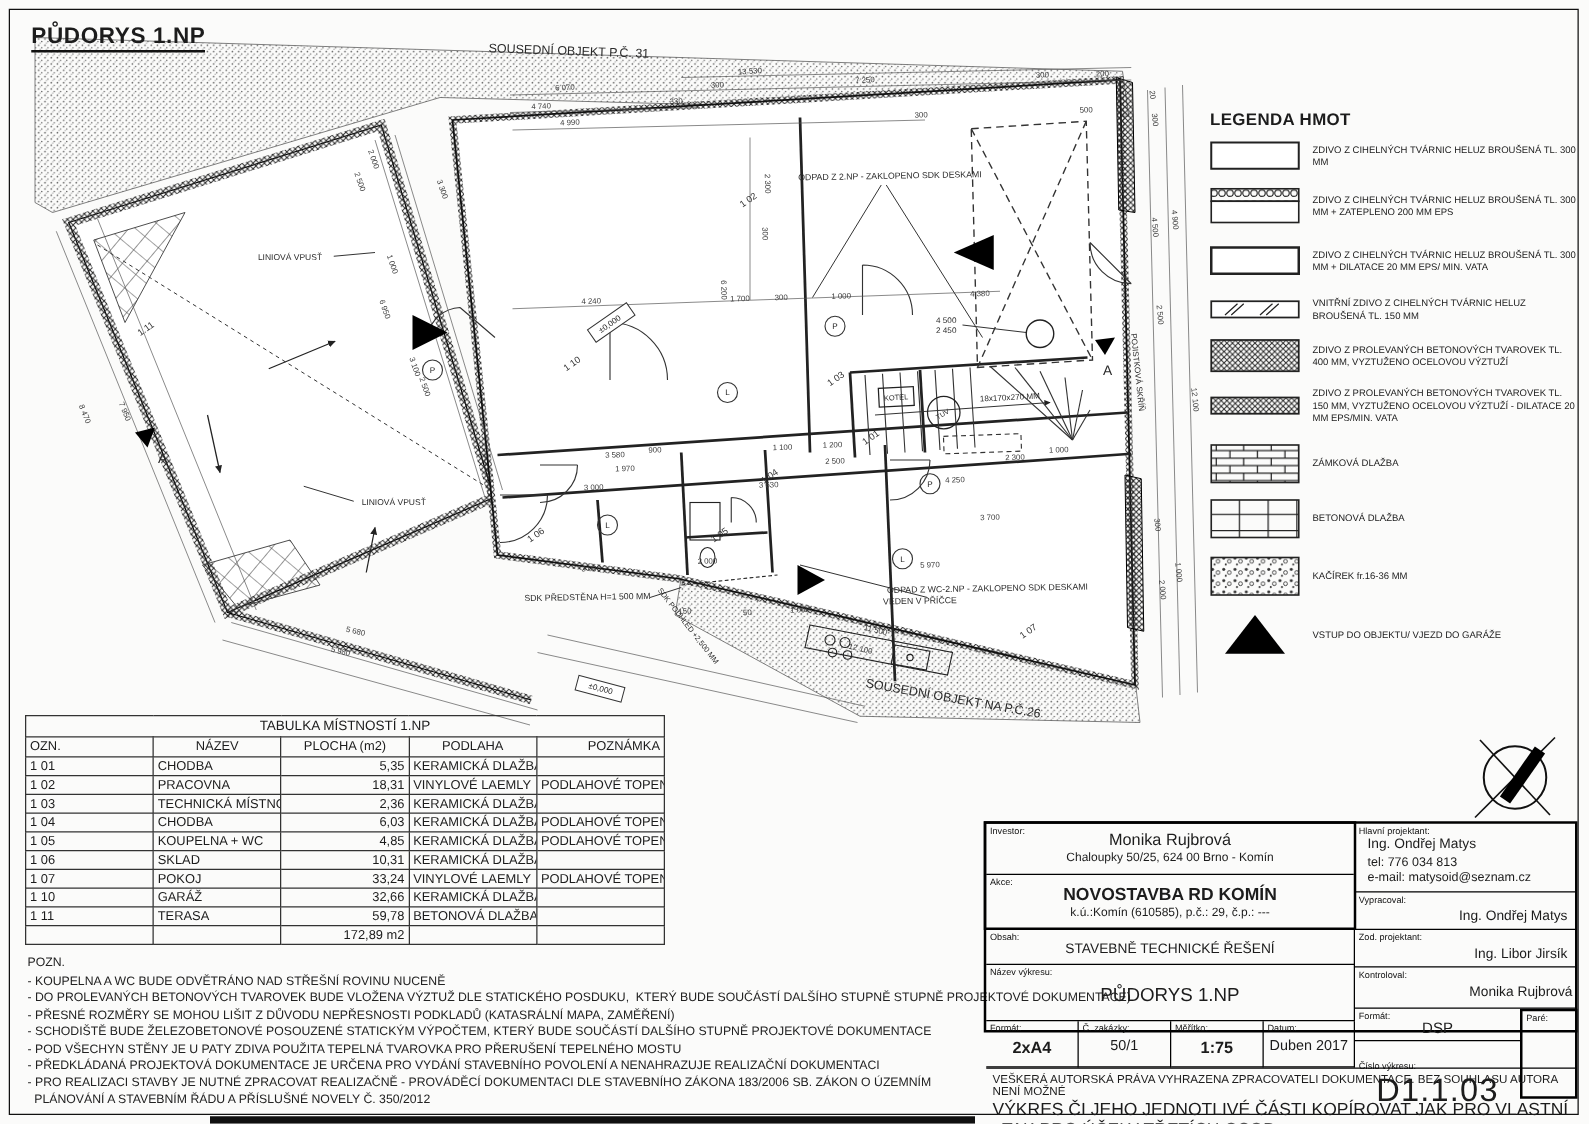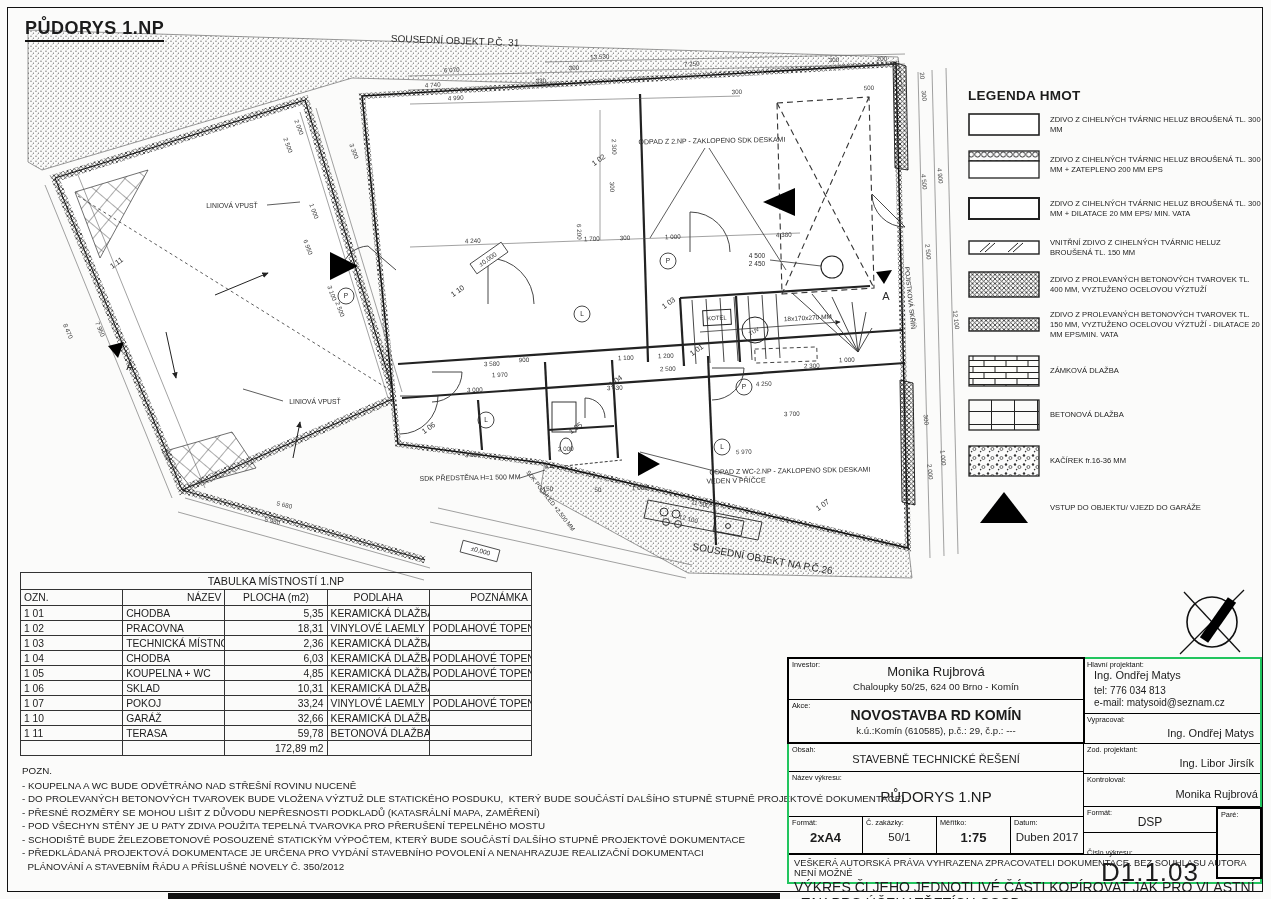--- a/index.html
+++ b/index.html
@@ -26,21 +26,21 @@
   #room-table .c0{width:36px;}
   #room-table .c1{width:176px;}
   #room-table .c2{width:72px;text-align:right;}
   #room-table .c3{width:104px;}
   #room-table .c4{width:118px;}
   #room-table .hd td{text-align:center;}
   
   #notes{left:22px;top:764px;width:745px;font-size:9.8px;line-height:1.38;color:#222;}
   #notes .nh{margin-bottom:1px;}
   
-  #tblock{left:787px;top:657px;width:475px;height:227px;border:2px solid #22c55e;box-sizing:border-box;font-size:10px;}
+  #tblock{left:787px;top:657px;width:475px;height:169px;border:2px solid #000000;box-sizing:border-box;font-size:10px;}
   .cell{position:absolute;box-sizing:border-box;border:1px solid #000;}
   .lbl{position:absolute;left:3px;top:1px;font-size:7.3px;color:#111;}
   .thick{border-width:2px;}
   #bottom-strip{left:168px;top:893px;width:612px;height:6px;background:#101010;}
 </style>
 </head>
 <body>
 
 <svg width="0" height="0" style="position:absolute" aria-hidden="true">
   <defs>
@@ -408,21 +408,21 @@
   </div>
 </div>
 
 <table id="room-table" class="abs">
   <tbody id="room-rows">
     <tr>
         <td class="ttl" colspan="5">TABULKA MÍSTNOSTÍ 1.NP</td>
       </tr>
     <tr class="hd">
       <td class="c0" style="text-align:left">OZN.</td>
-      <td class="c1" style="text-align:right">NÁZEV</td>
+      <td class="c1" style="text-align:center">NÁZEV</td>
       <td class="c2" style="text-align:center">PLOCHA (m2)</td>
       <td class="c3" style="text-align:center">PODLAHA</td>
       <td class="c4" style="text-align:right">POZNÁMKA</td>
     </tr>
   <tr>
         <td class="c0">1 01</td>
         <td class="c1">CHODBA</td>
         <td class="c2">5,35</td>
         <td class="c3">KERAMICKÁ DLAŽBA</td>
         <td class="c4"></td>
@@ -492,23 +492,24 @@
       </tr>
     </tbody>
 </table>
 
 <div id="notes" class="abs">
   <div class="nh">POZN.</div>
   <div id="notes-lines">
       <div style="white-space: pre;">- KOUPELNA A WC BUDE ODVĚTRÁNO NAD STŘEŠNÍ ROVINU NUCENĚ</div>
       <div style="white-space: pre;">- DO PROLEVANÝCH BETONOVÝCH TVAROVEK BUDE VLOŽENA VÝZTUŽ DLE STATICKÉHO POSDUKU,  KTERÝ BUDE SOUČÁSTÍ DALŠÍHO STUPNĚ STUPNĚ PROJEKTOVÉ DOKUMENTACE)</div>
       <div style="white-space: pre;">- PŘESNÉ ROZMĚRY SE MOHOU LIŠIT Z DŮVODU NEPŘESNOSTI PODKLADŮ (KATASRÁLNÍ MAPA, ZAMĚŘENÍ)</div>
+      <div style="white-space: pre;">- SCHODIŠTĚ BUDE ŽELEZOBETONOVÉ POSOUZENÉ STATICKÝM VÝPOČTEM, KTERÝ BUDE SOUČÁSTÍ DALŠÍHO STUPNĚ PROJEKTOVÉ DOKUMENTACE</div>
       <div style="white-space: pre;">- POD VŠECHYN STĚNY JE U PATY ZDIVA POUŽITA TEPELNÁ TVAROVKA PRO PŘERUŠENÍ TEPELNÉHO MOSTU</div>
-      <div style="white-space: pre;">- SCHODIŠTĚ BUDE ŽELEZOBETONOVÉ POSOUZENÉ STATICKÝM VÝPOČTEM, KTERÝ BUDE SOUČÁSTÍ DALŠÍHO STUPNĚ PROJEKTOVÉ DOKUMENTACE</div>
       <div style="white-space: pre;">- PŘEDKLÁDANÁ PROJEKTOVÁ DOKUMENTACE JE URČENA PRO VYDÁNÍ STAVEBNÍHO POVOLENÍ A NENAHRAZUJE REALIZAČNÍ DOKUMENTACI</div>
+      <div style="white-space: pre;">- PRO REALIZACI STAVBY JE NUTNÉ ZPRACOVAT REALIZAČNĚ - PROVÁDĚCÍ DOKUMENTACI DLE STAVEBNÍHO ZÁKONA 183/2006 SB. ZÁKON O ÚZEMNÍM</div>
       <div style="white-space: pre;">  PLÁNOVÁNÍ A STAVEBNÍM ŘÁDU A PŘÍSLUŠNÉ NOVELY Č. 350/2012</div>
     </div>
 </div>
 
 <div id="tblock" class="abs">
 
   <div class="cell thick" style="left:-2px;top:-2px;width:298px;height:87px;"></div>
   <div class="cell" style="left:0;top:0;width:294px;height:41px;border-width:0 0 1px 0">
     <span class="lbl">Investor:</span>
     <div style="text-align:center;font-size:13px;margin-top:5px">Monika Rujbrová</div>

